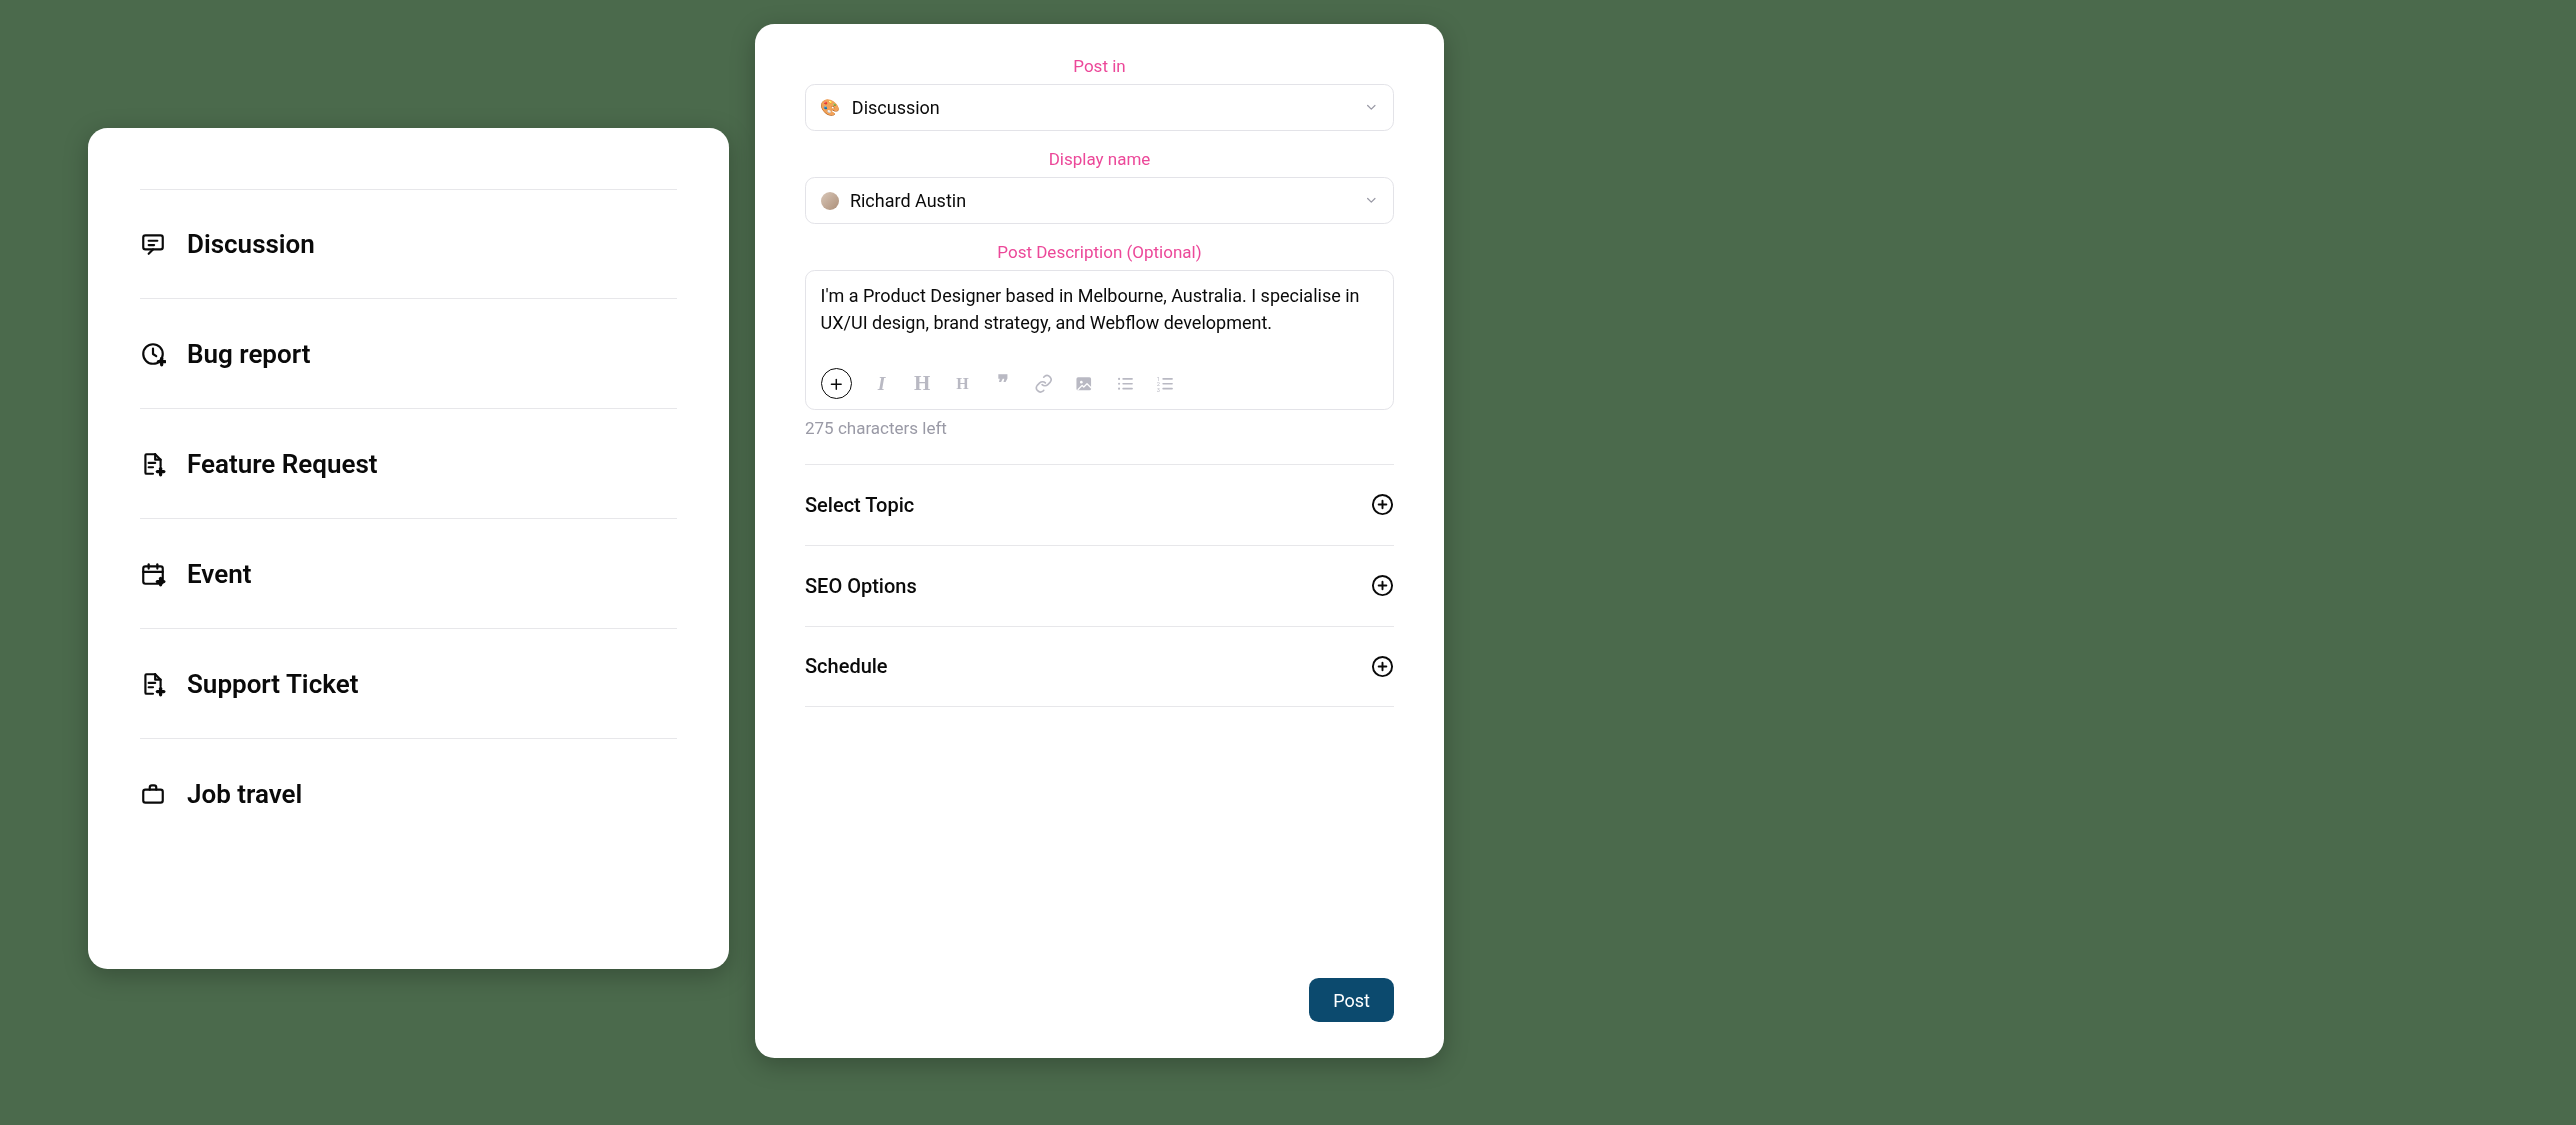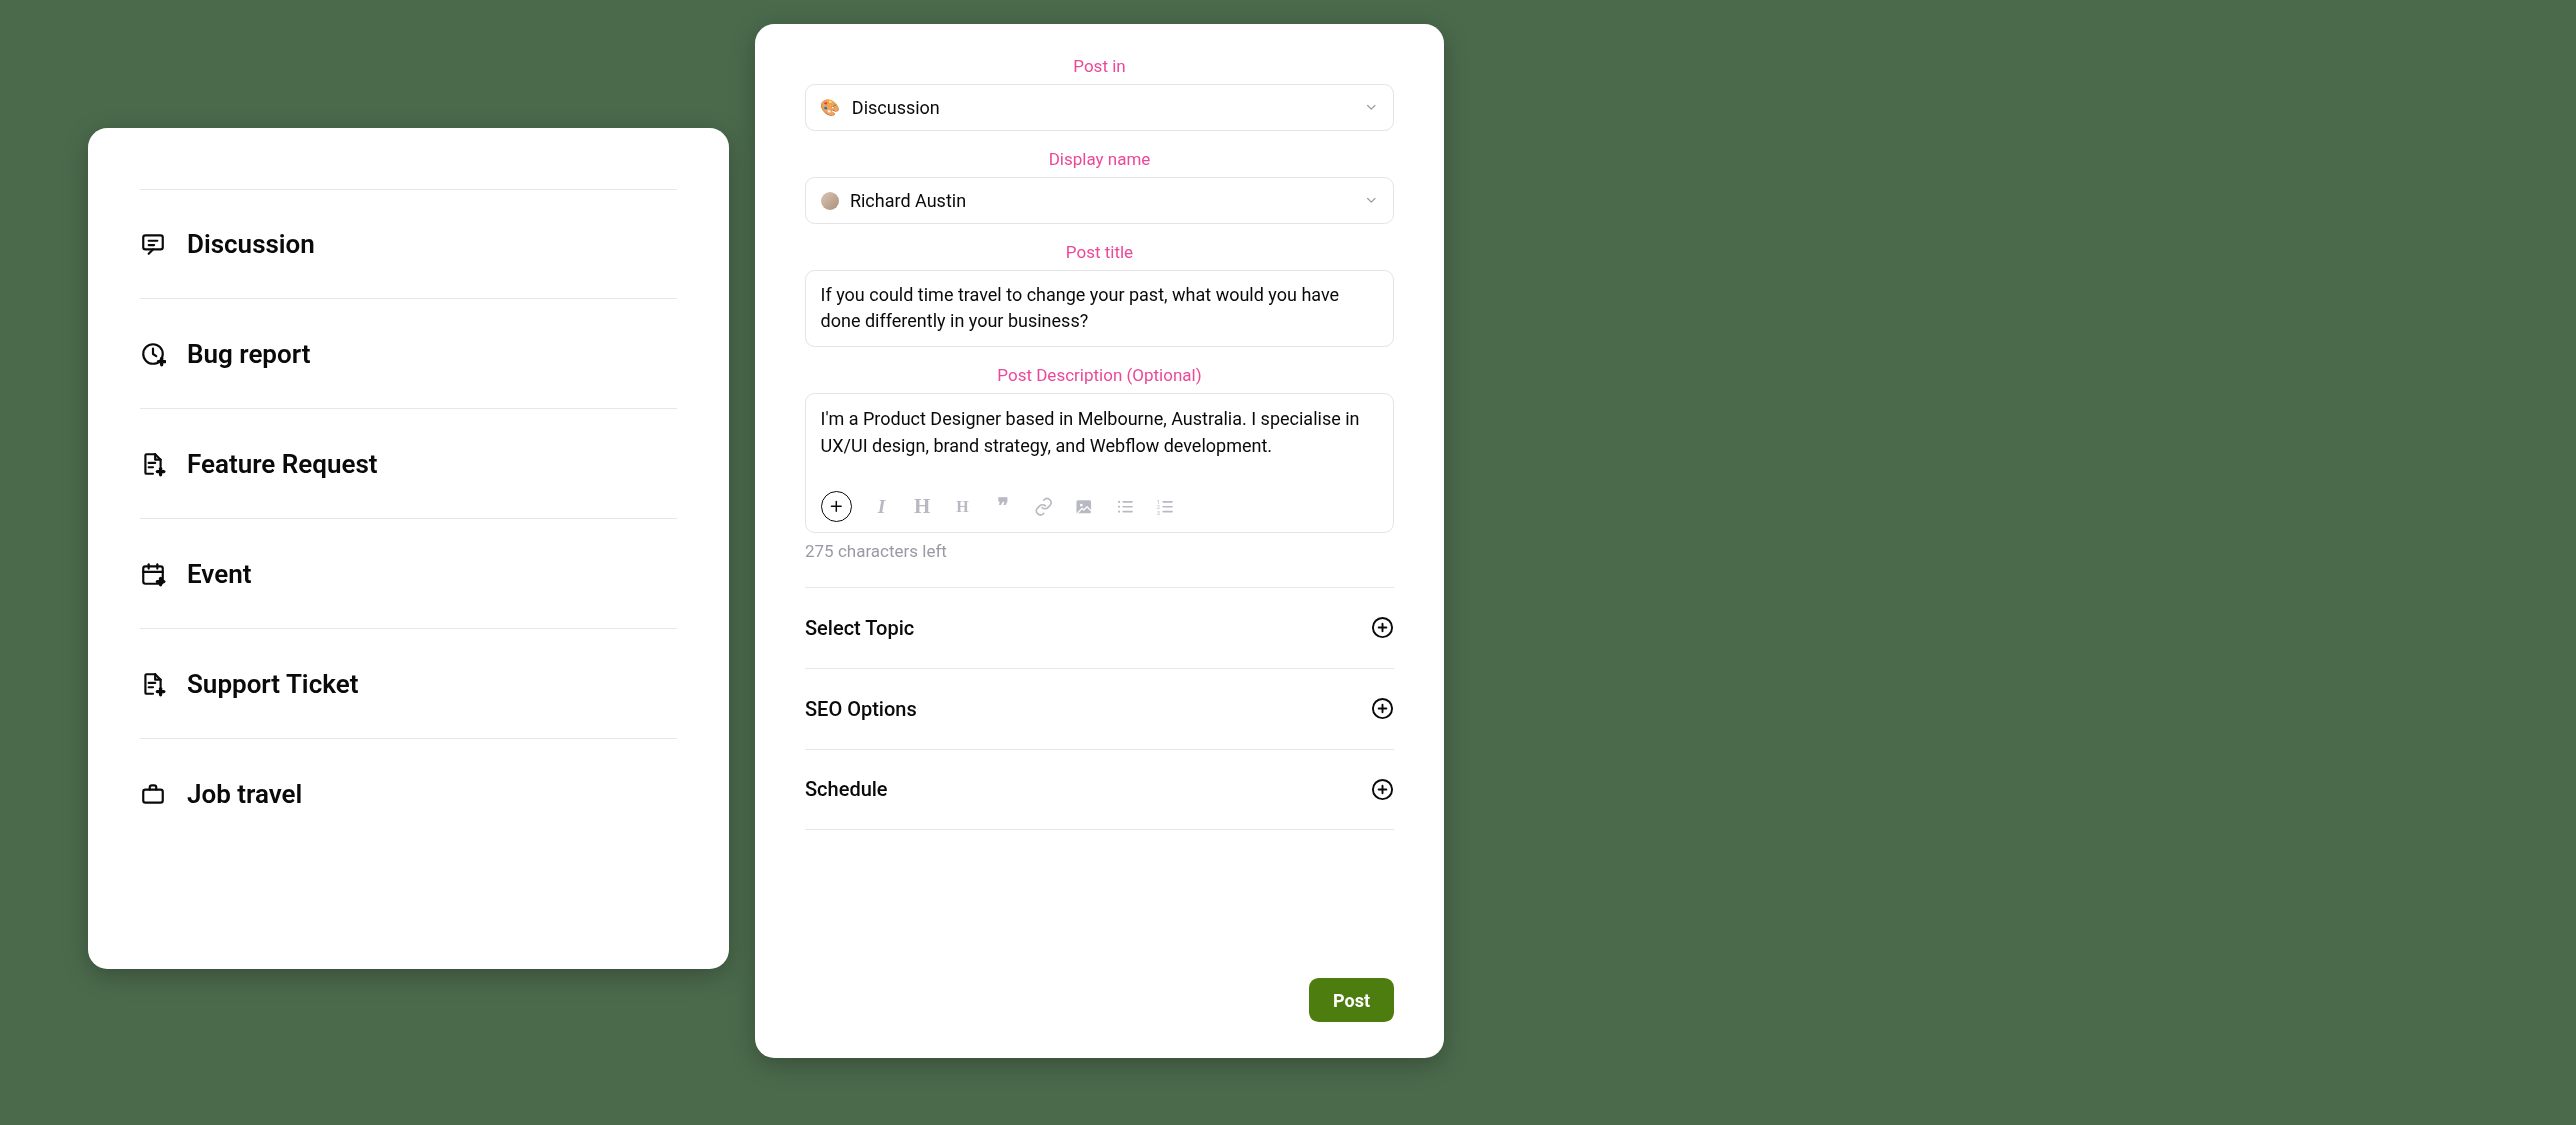--- a/index.html
+++ b/index.html
@@ -59,21 +59,21 @@
   .counter{font-size:17px;color:#9a9aa6;margin-top:8px;}
 
   .sections{margin-top:21px;}
   .sec{display:flex;align-items:center;justify-content:space-between;height:81px;border-top:0.8px solid #e7e7ea;cursor:pointer;}
   .sec:last-child{border-bottom:0.8px solid #e7e7ea;}
   .sec-lbl{font-size:20px;font-weight:500;color:#0a0a0a;}
   .sec-plus{width:23px;height:23px;}
   .sec-plus svg{width:23px;height:23px;stroke:#0a0a0a;stroke-width:2;fill:none;stroke-linecap:round;stroke-linejoin:round;}
 
   .footer{margin-top:auto;display:flex;justify-content:flex-end;padding-top:23px;}
-  .post-btn{background:#4d7c0f;color:#fff;font-size:18px;font-weight:700;padding:11.3px 24px;border:none;border-radius:9.7px;cursor:pointer;}
+  .post-btn{background:#0c4a6e;color:#fff;font-size:18px;font-weight:400;padding:11.3px 24px;border:none;border-radius:9.7px;cursor:pointer;}
 </style>
 </head>
 <body>
 
 <div class="card card-left">
 
   <div class="cl-list">
 
     <div class="cl-item">
       <span class="cl-icon">
@@ -177,26 +177,20 @@
       <span class="ava"></span>
       <span class="txt">Richard Austin</span>
       <span class="chev">
         <svg viewBox="0 0 24 24">
             <polyline points="6 9 12 15 18 9"></polyline>
           </svg>
       </span>
     </div>
   </div>
 
-  <div class="fld">
-    <label class="fld-lbl">Post title</label>
-    <div class="title-box">
-      <div class="txt">If you could time travel to change your past, what would you have done differently in your business?</div>
-    </div>
-  </div>
 
   <div class="fld" style="margin-bottom:4.9px">
     <label class="fld-lbl">Post Description (Optional)</label>
     <div class="desc-box">
       <div class="txt">I'm a Product Designer based in Melbourne, Australia. I specialise in UX/UI design, brand strategy, and Webflow development.</div>
       <div class="toolbar">
         <span class="tb-plus">
           <svg viewBox="0 0 24 24">
               <line x1="12" y1="4" x2="12" y2="20"></line>
               <line x1="4" y1="12" x2="20" y2="12"></line>

